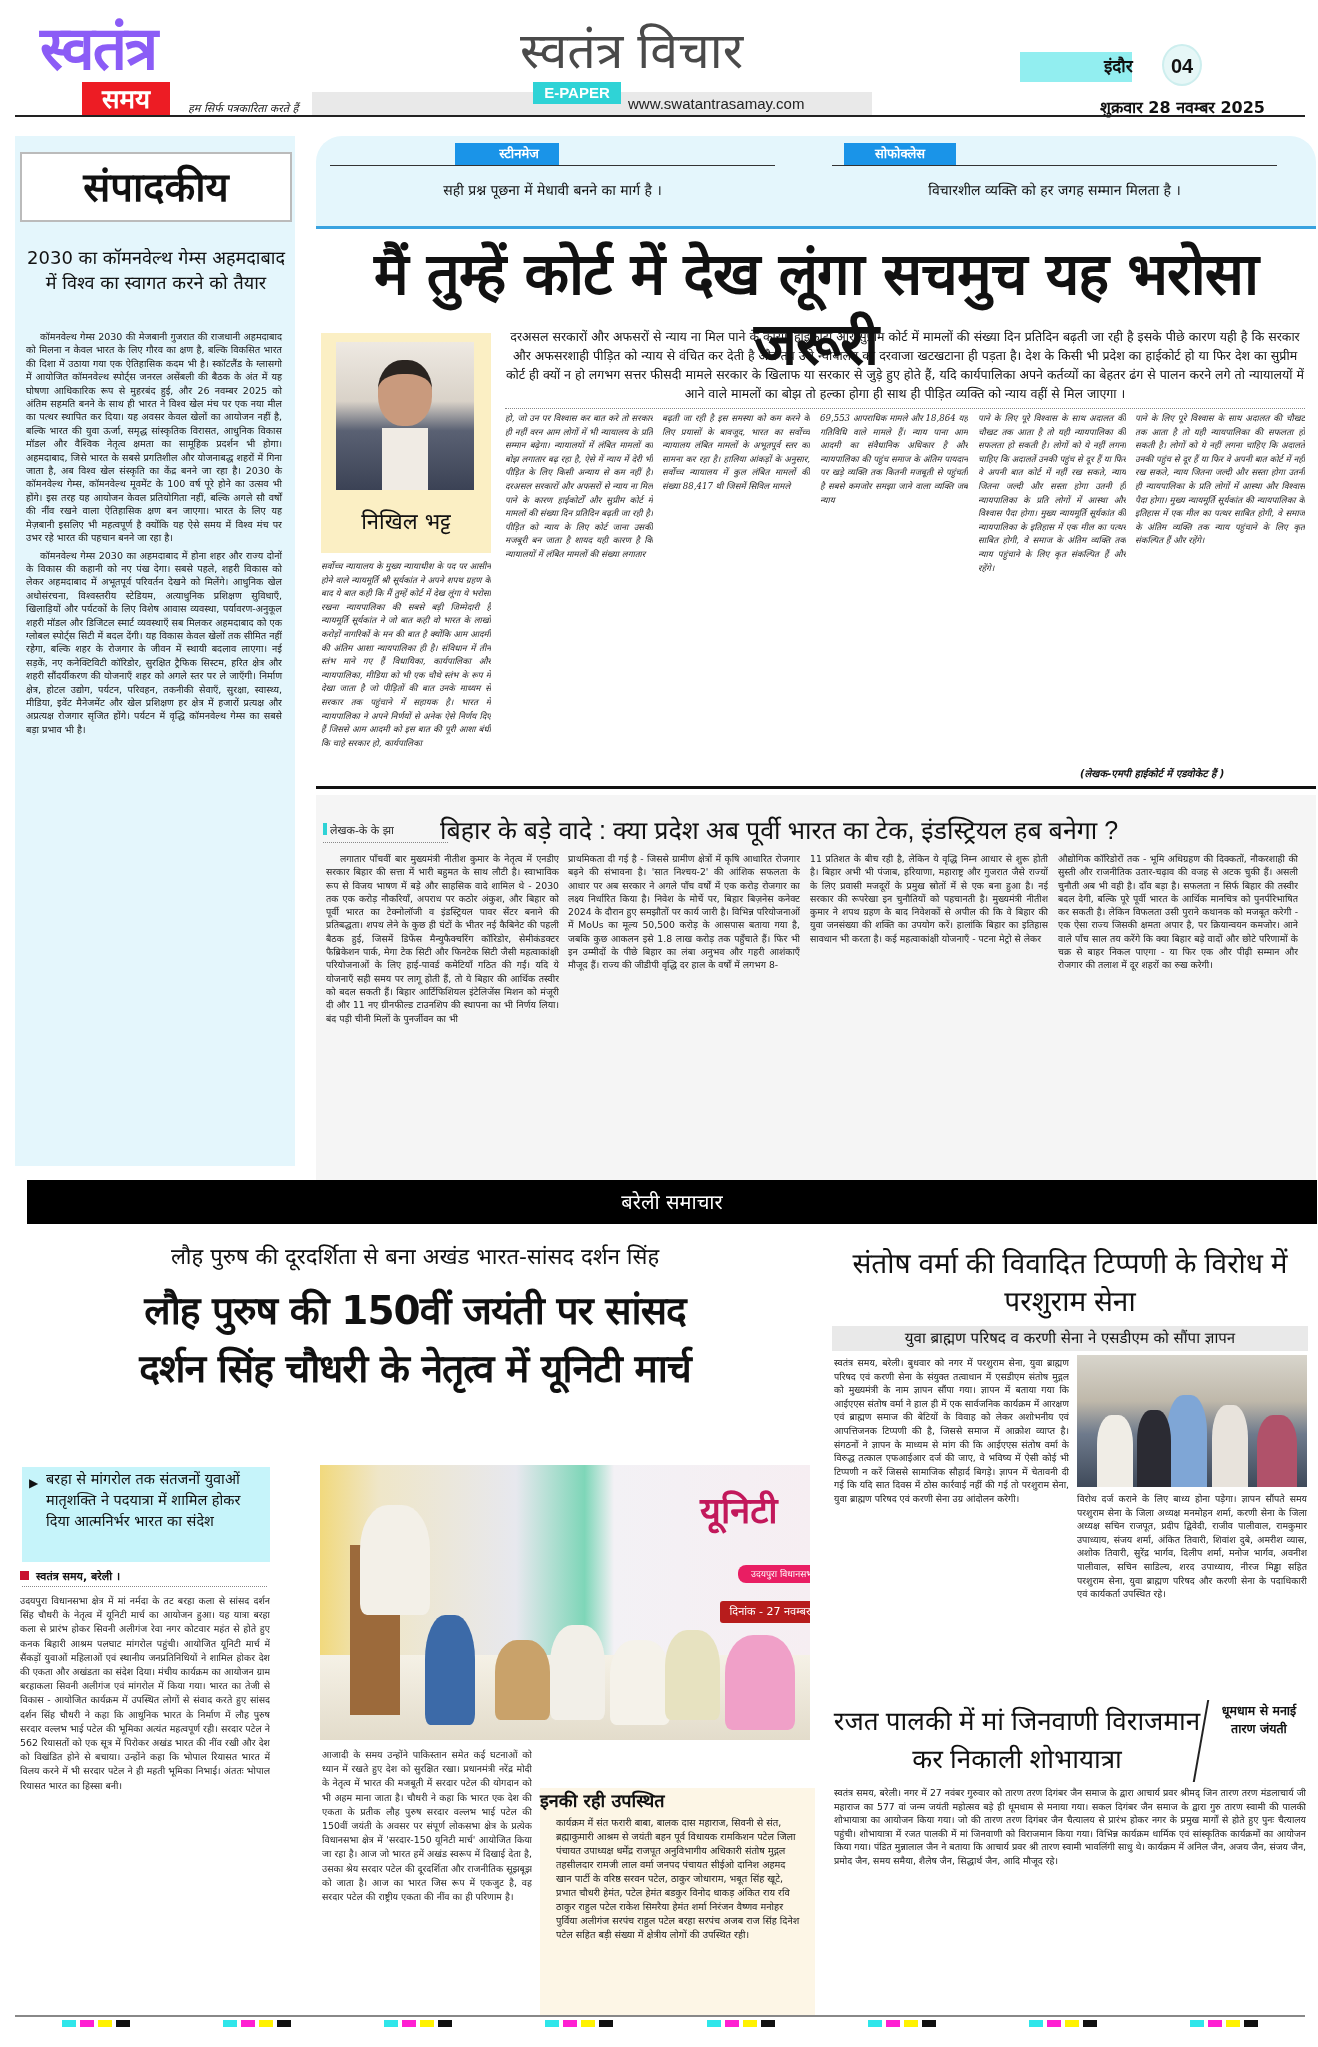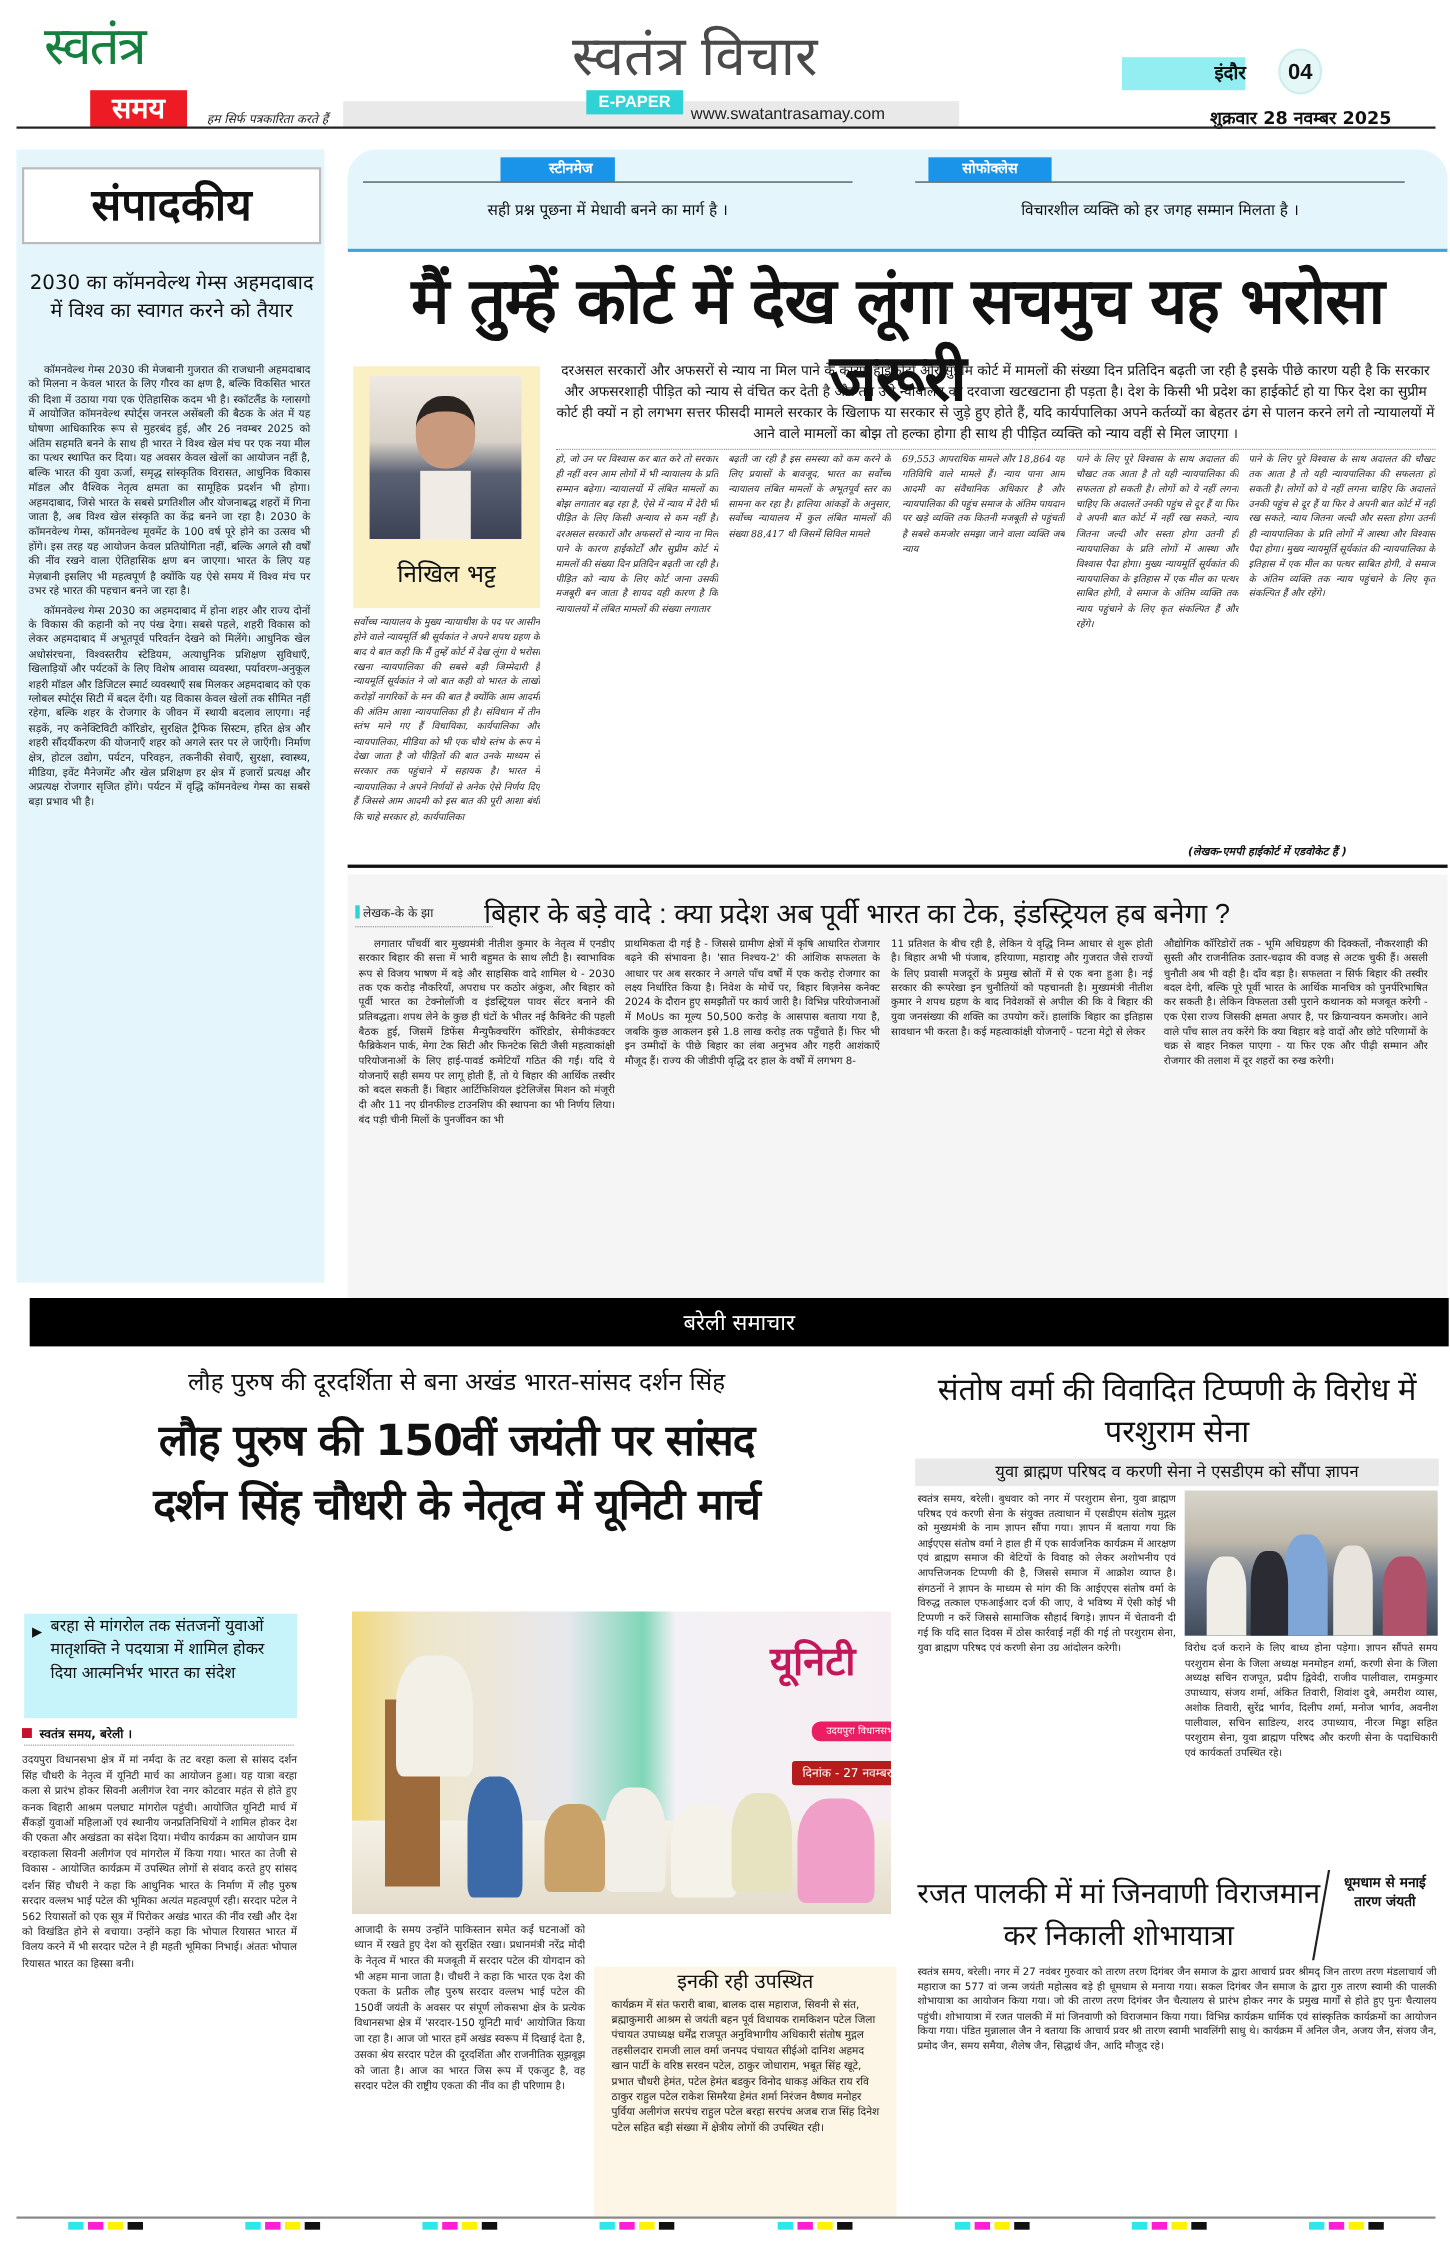--- a/index.html
+++ b/index.html
@@ -2,21 +2,21 @@
 <html><head>
 <meta charset="utf-8">
 <style>
   * { box-sizing: border-box; margin: 0; padding: 0; }
   html, body { width: 1318px; height: 2047px; background: #ffffff; overflow: hidden; }
   body { font-family: "DejaVu Sans", sans-serif; color: #111; position: relative; }
 
   .abs { position: absolute; }
 
   
-  .logo-top { left: 40px; top: 18px; font-family: "DejaVu Serif", serif; font-weight: normal; font-size: 48px; color: #15803d; letter-spacing: -2px; line-height: 1; }
+  .logo-top { left: 40px; top: 18px; font-family: "DejaVu Serif", serif; font-weight: bold; font-size: 60px; color: #8b5cf6; letter-spacing: -2px; line-height: 1; }
   .logo-bottom { left: 82px; top: 82px; width: 88px; height: 34px; background: #ed1c24; color: #fff; font-weight: bold; font-size: 26px; text-align: center; line-height: 34px; }
   .tagline { left: 188px; top: 100px; font-family: "DejaVu Serif", serif; font-style: italic; font-size: 11px; color: #222; }
   .mast-title { left: 520px; top: 26px; font-family: "Liberation Sans", sans-serif; font-size: 50px; color: #4a4a4a; line-height: 1; }
   .mast-bar { left: 312px; top: 92px; width: 560px; height: 24px; background: #e9e9e9; }
   .epaper { left: 533px; top: 82px; width: 88px; height: 22px; background: #2fd3d6; color: #fff; font-family: "Liberation Sans", sans-serif; font-weight: bold; font-size: 15px; text-align: center; line-height: 22px; }
   .website { left: 628px; top: 95px; font-family: "Liberation Sans", sans-serif; font-size: 15px; color: #222; }
   .city-box { left: 1020px; top: 52px; width: 112px; height: 30px; background: #92eef0; }
   .city { left: 1104px; top: 54px; font-weight: bold; font-size: 17px; color: #111; }
   .page-no { left: 1162px; top: 44px; width: 40px; height: 42px; border-radius: 50%; background: #e6f7f7; border: 2px solid #cdeeee; text-align: center; line-height: 40px; font-family: "Liberation Sans", sans-serif; font-weight: bold; font-size: 20px; }
   .date { left: 1100px; top: 96px; font-weight: bold; font-size: 16px; color: #111; }
@@ -66,21 +66,21 @@
   .lp-byline-mark { left: 20px; top: 1571px; width: 9px; height: 9px; background: #c8102e; }
   .lp-body { font-size: 9.4px; line-height: 14.2px; color: #222; text-align: justify; }
   .lp-photo { left: 320px; top: 1465px; width: 490px; height: 275px; background: linear-gradient(90deg,#f1d97d 0%,#efe6c8 12%,#e7e8ee 40%,#7ed6b8 54%,#f3f1f5 60%,#f6eef2 100%); overflow: hidden; }
   .lp-photo .banner-text { position: absolute; left: 380px; top: 20px; color: #c2185b; font-size: 36px; font-weight: bold; }
   .lp-photo .banner-date { position: absolute; left: 400px; top: 136px; width: 100px; height: 22px; background: #b71c1c; color: #fff; font-size: 11px; text-align: center; line-height: 22px; border-radius: 3px; }
   .lp-photo .banner-tag { position: absolute; left: 418px; top: 100px; width: 90px; height: 18px; background: #e91e63; color: #fff; font-size: 9px; text-align: center; line-height: 18px; border-radius: 8px; }
   .lp-photo .stage { position: absolute; left: 0; top: 190px; width: 490px; height: 85px; background: linear-gradient(180deg,#f5f1e6,#e3dccb); }
   .lp-photo .podium { position: absolute; left: 30px; top: 80px; width: 50px; height: 170px; background: #9c6a3b; }
   .lp-photo .person { position: absolute; border-radius: 40% 40% 10% 10%; }
   .attend-box { left: 540px; top: 1788px; width: 275px; height: 228px; background: #fdf6e6; }
-  .attend-head { left: 540px; top: 1788px; width: 275px; text-align: center; font-weight: normal; font-size: 18px; color: #111; }
+  .attend-head { left: 540px; top: 1788px; width: 275px; text-align: left; font-weight: bold; font-size: 18px; color: #111; }
   .attend-body { left: 556px; top: 1816px; width: 248px; font-size: 9.6px; line-height: 14px; color: #222; }
 
   
   .rp-head { left: 830px; top: 1245px; width: 480px; text-align: center; font-size: 28px; line-height: 38px; color: #111; font-family: "Liberation Sans", sans-serif; }
   .rp-sub { left: 832px; top: 1326px; width: 476px; height: 25px; background: #e9e9e9; text-align: center; font-size: 15px; line-height: 25px; color: #111; }
   .rp-body { font-size: 9.3px; line-height: 13.6px; color: #222; text-align: justify; }
   .rp-photo { left: 1077px; top: 1355px; width: 230px; height: 132px; background: linear-gradient(180deg,#d8d5cc 0%,#bfb8aa 35%,#6e7a8c 60%,#3f4a5a 100%); overflow: hidden; }
   .jin-head { left: 832px; top: 1702px; width: 370px; text-align: center; font-size: 26px; line-height: 38px; color: #111; font-family: "Liberation Sans", sans-serif; }
   .jin-side { left: 1212px; top: 1702px; width: 94px; text-align: center; font-size: 12.5px; line-height: 18px; color: #111; font-weight: bold; }
   .jin-slash { left: 1200px; top: 1700px; width: 2px; height: 82px; background: #222; transform: skewX(-10deg); }

